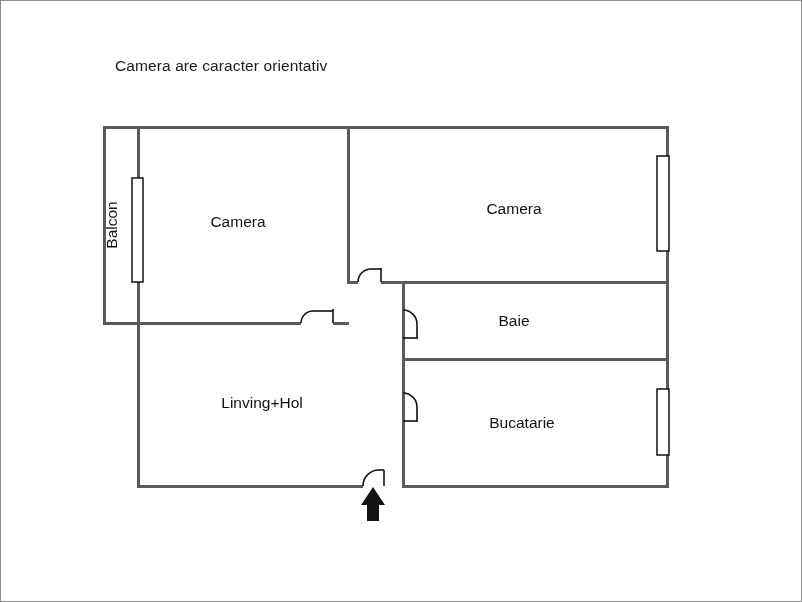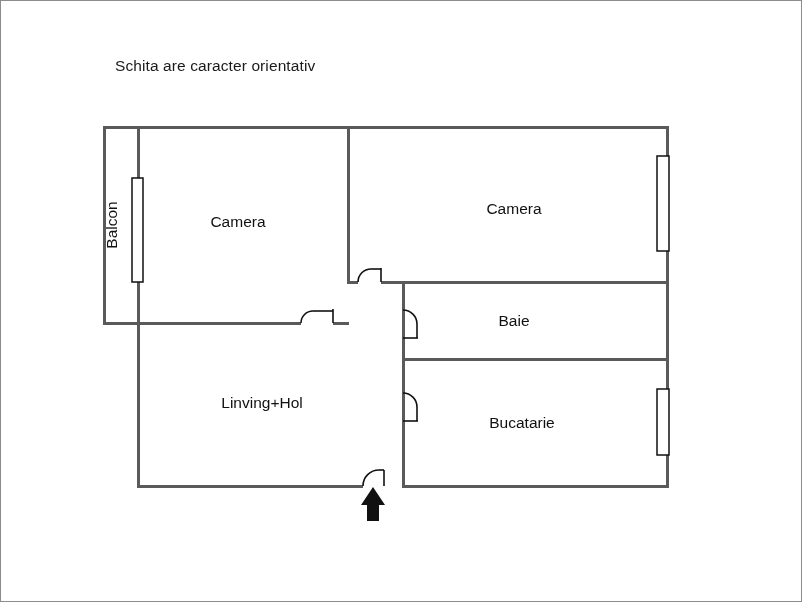--- a/index.html
+++ b/index.html
@@ -75,21 +75,21 @@
   .entry-arrow {
     fill: #111111;
     stroke: none;
   }
 </style>
 </head>
 <body>
 
 <div id="page">
 
-  <div id="plan-title">Schita are caracter orientativ</div>
+  <div id="plan-title">Camera are caracter orientativ</div>
 
   <svg id="floorplan-svg" viewBox="0 0 802 602" xmlns="http://www.w3.org/2000/svg">
 
     <g>
 
       <line class="wall" x1="102" y1="126.5" x2="668" y2="126.5"></line>
 
       <line class="wall" x1="103.5" y1="126" x2="103.5" y2="324"></line>
 
       <line class="wall" x1="102" y1="322.5" x2="140" y2="322.5"></line>

